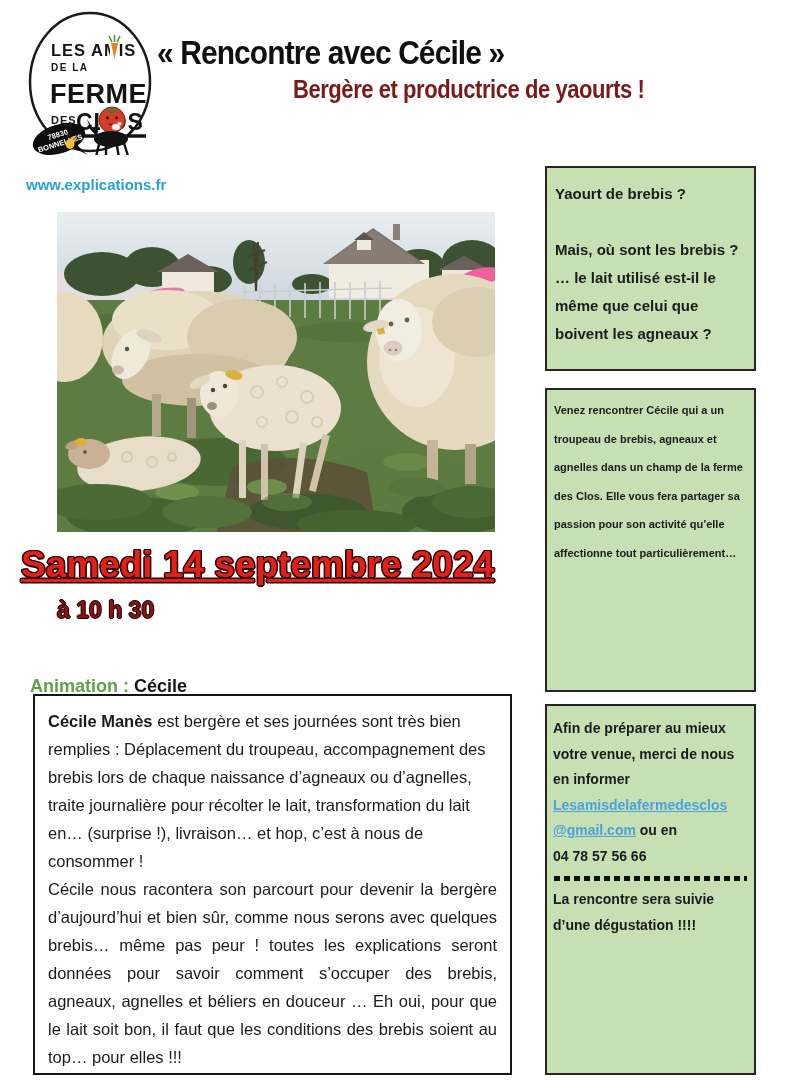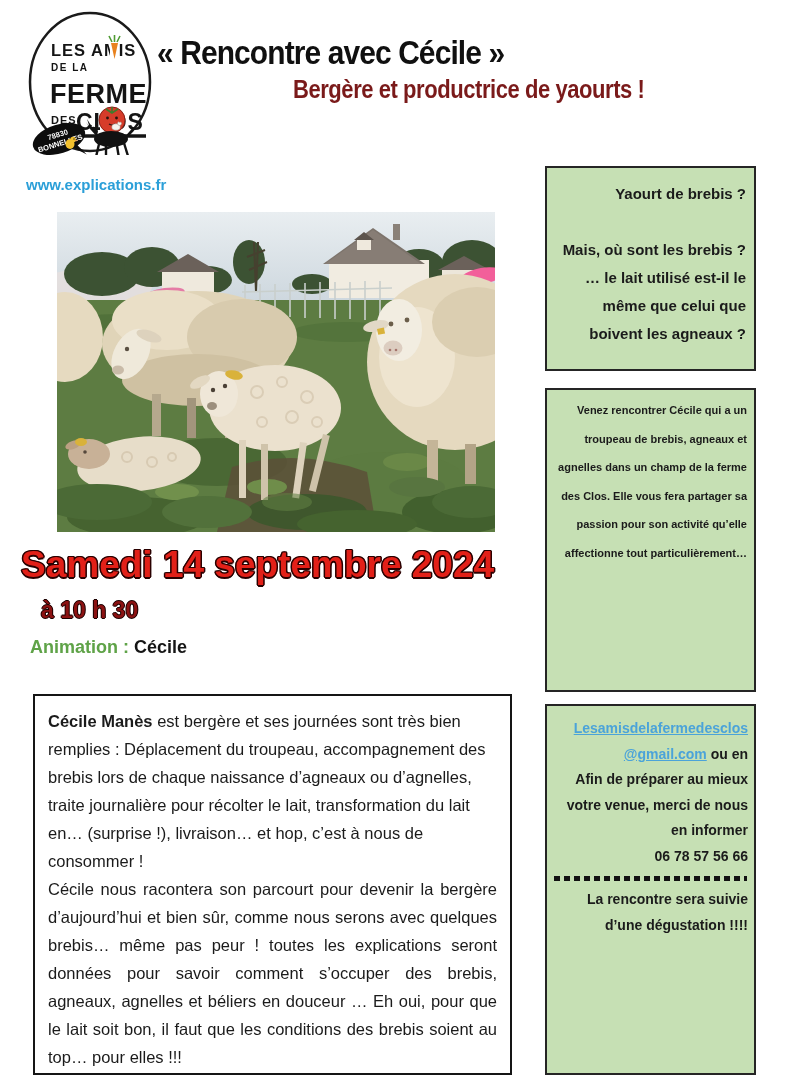--- a/index.html
+++ b/index.html
@@ -10,37 +10,37 @@
   
   .title{left:157px;top:33px;font-size:34px;font-weight:800;color:#101010;
          letter-spacing:-1px;transform:scaleX(0.88);transform-origin:left top;white-space:nowrap;}
   .subtitle{left:293px;top:75px;font-size:25px;font-weight:800;color:#7a1a1a;
             letter-spacing:-0.5px;transform:scaleX(0.88);transform-origin:left top;white-space:nowrap;}
   .website{left:26px;top:176px;font-size:15px;font-weight:700;color:#2b9fd8;text-decoration:none;}
 
   
   .date{left:21px;top:544px;font-size:37px;font-weight:700;color:#e22018;white-space:nowrap;
         text-shadow:1.5px 0 #2a0000,-1.5px 0 #2a0000,0 1.5px #2a0000,0 -1.5px #2a0000,
-                    1px 1px #2a0000,-1px -1px #2a0000,1px -1px #2a0000,-1px 1px #2a0000;}
-  .time{left:41px;top:597px;font-size:23px;font-weight:700;color:#8b1212;white-space:nowrap;
+                    1px 1px #2a0000,-1px -1px #2a0000,1px -1px #2a0000,-1px 1px #2a0000;text-decoration:underline;}
+  .time{left:57px;top:597px;font-size:23px;font-weight:700;color:#8b1212;white-space:nowrap;
         text-shadow:1px 0 #1c0000,-1px 0 #1c0000,0 1px #1c0000,0 -1px #1c0000;}
-  .anim{left:30px;top:637px;font-size:18px;font-weight:700;white-space:nowrap;}
+  .anim{left:30px;top:676px;font-size:18px;font-weight:700;white-space:nowrap;}
   .anim .lbl{color:#5fa348;}
   .anim .val{color:#151515;}
 
   
   .mainbox{left:33px;top:694px;width:479px;height:381px;border:2.5px solid #151515;
            box-sizing:border-box;padding:11px 13px;color:#1b1b1b;font-size:16.5px;line-height:28px;}
   .mainbox p{margin:0;}
   .mainbox .p2{text-align:justify;}
   .mainbox .p3{margin-top:25px;font-weight:700;}
 
   
   .gbox{left:545px;width:211px;background:#c6e0b4;border:2.5px solid #252525;
-        box-sizing:border-box;color:#1b1b1b;font-weight:700;text-align:right;}
+        box-sizing:border-box;color:#1b1b1b;font-weight:700;text-align:left;}
   .gbox1{top:166px;height:205px;font-size:15px;line-height:28px;padding:12px 8px;}
   .gbox1 .t{margin-bottom:28px;}
   .gbox2{top:388px;height:304px;font-size:11px;line-height:28.5px;padding:6px 7px;}
   .gbox3{top:704px;height:371px;font-size:14px;line-height:25.5px;padding:10px 6px;}
   .gbox3 a{color:#4ba3d9;text-decoration:underline;font-weight:700;cursor:pointer;}
   .dotline{height:5px;margin:7px 1px 6px 1px;
            background:repeating-linear-gradient(90deg,#121212 0 6px,transparent 6px 10px);}
   .gbox3 .info2{font-size:15.5px;}
 </style>
 </head>
@@ -267,23 +267,23 @@
   <div class="abs gbox gbox1">
     <div class="t">Yaourt de brebis ?</div>
     <div>Mais, où sont les brebis ? … le lait utilisé est-il le même que celui que boivent les agneaux ?</div>
   </div>
 
   <div class="abs gbox gbox2">
     <div>Venez rencontrer Cécile qui a un troupeau de brebis, agneaux et agnelles dans un champ de la ferme des Clos. Elle vous fera partager sa passion pour son activité qu’elle affectionne tout particulièrement…</div>
   </div>
 
   <div class="abs gbox gbox3">
+    <div>Afin de préparer au mieux votre venue, merci de nous en informer</div>
     <div>
       <a><span>Lesamisdelafermedesclos</span><br><span>@gmail.com</span></a><span> ou en</span>
     </div>
-    <div>Afin de préparer au mieux votre venue, merci de nous en informer</div>
-    <div>06 78 57 56 66</div>
+    <div>04 78 57 56 66</div>
     <div class="dotline"></div>
     <div>La rencontre sera suivie d’une dégustation !!!!</div>
 
   </div>
 
 </div>
 
 </body></html>

